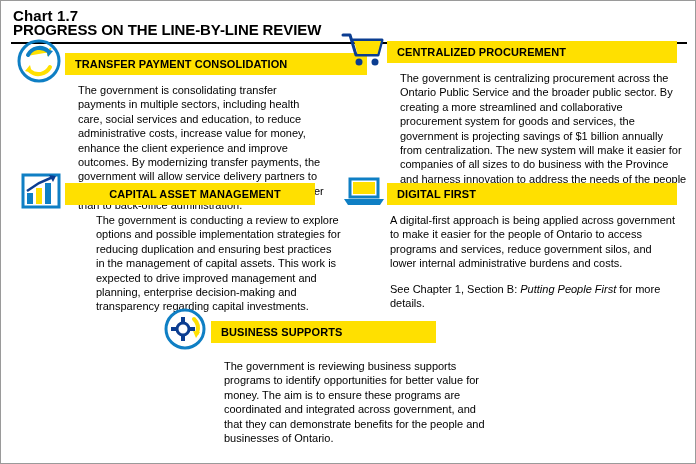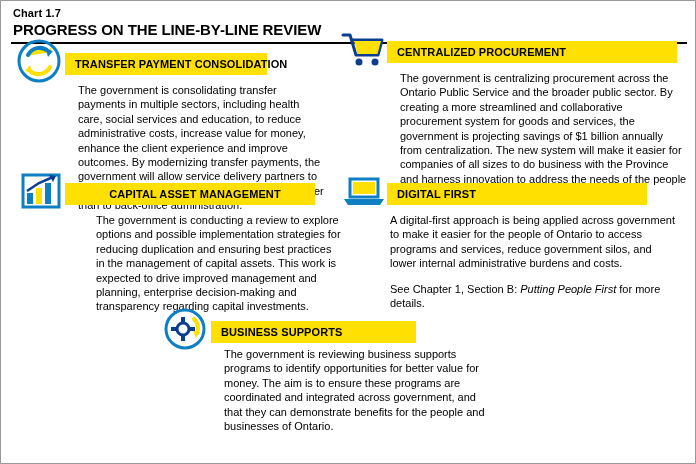--- a/index.html
+++ b/index.html
@@ -19,21 +19,21 @@
     width: 696px;
     height: 464px;
     box-sizing: border-box;
     border: 1px solid #9a9a9a;
     background: #ffffff;
   }
   .chart-label {
     position: absolute;
     top: 6px;
     left: 12px;
-    font-size: 11px;
+    font-size: 15px;
     font-weight: bold;
     letter-spacing: 0.1px;
   }
   .chart-title {
     position: absolute;
     top: 20px;
     left: 12px;
     font-size: 15px;
     font-weight: bold;
     letter-spacing: -0.1px;
@@ -90,38 +90,38 @@
   }
   .body-text p:last-child {
     margin-bottom: 0;
   }
   .body-text em {
     font-style: italic;
   }
 
   
   #item-transfer        { left: 14px;  top: 52px;  width: 310px; }
-  #item-transfer .head-bar { width: 202px; }
+  #item-transfer .head-bar { width: 302px; }
   #item-transfer .item-body { margin-left: 63px; width: 247px; margin-top: 4px; }
 
   #item-procurement     { left: 336px; top: 40px;  width: 350px; }
   #item-procurement .head-bar { width: 290px; }
   #item-procurement .item-body { margin-left: 63px; width: 287px; margin-top: 4px; }
 
   #item-capital         { left: 14px;  top: 182px; width: 310px; }
   #item-capital .head-bar { width: 250px; justify-content: center; }
   #item-capital .item-body { margin-left: 81px; width: 247px; margin-top: 4px; }
 
   #item-digital         { left: 336px; top: 182px; width: 350px; }
-  #item-digital .head-bar { width: 260px; text-align: center; }
+  #item-digital .head-bar { width: 290px; text-align: center; }
   #item-digital .item-body { margin-left: 53px; width: 287px; margin-top: 4px; }
 
   #item-business        { left: 160px; top: 320px; width: 350px; }
-  #item-business .head-bar { width: 205px; }
-  #item-business .item-body { margin-left: 63px; width: 262px; margin-top: 0; }
+  #item-business .head-bar { width: 225px; }
+  #item-business .item-body { margin-left: 63px; width: 262px; margin-top: 12px; }
 
   svg { display: block; }
 </style>
 </head>
 <body>
 
 <div class="page">
 
   <div class="chart-label">Chart 1.7</div>
   <div class="chart-title">PROGRESS ON THE LINE-BY-LINE REVIEW</div>

